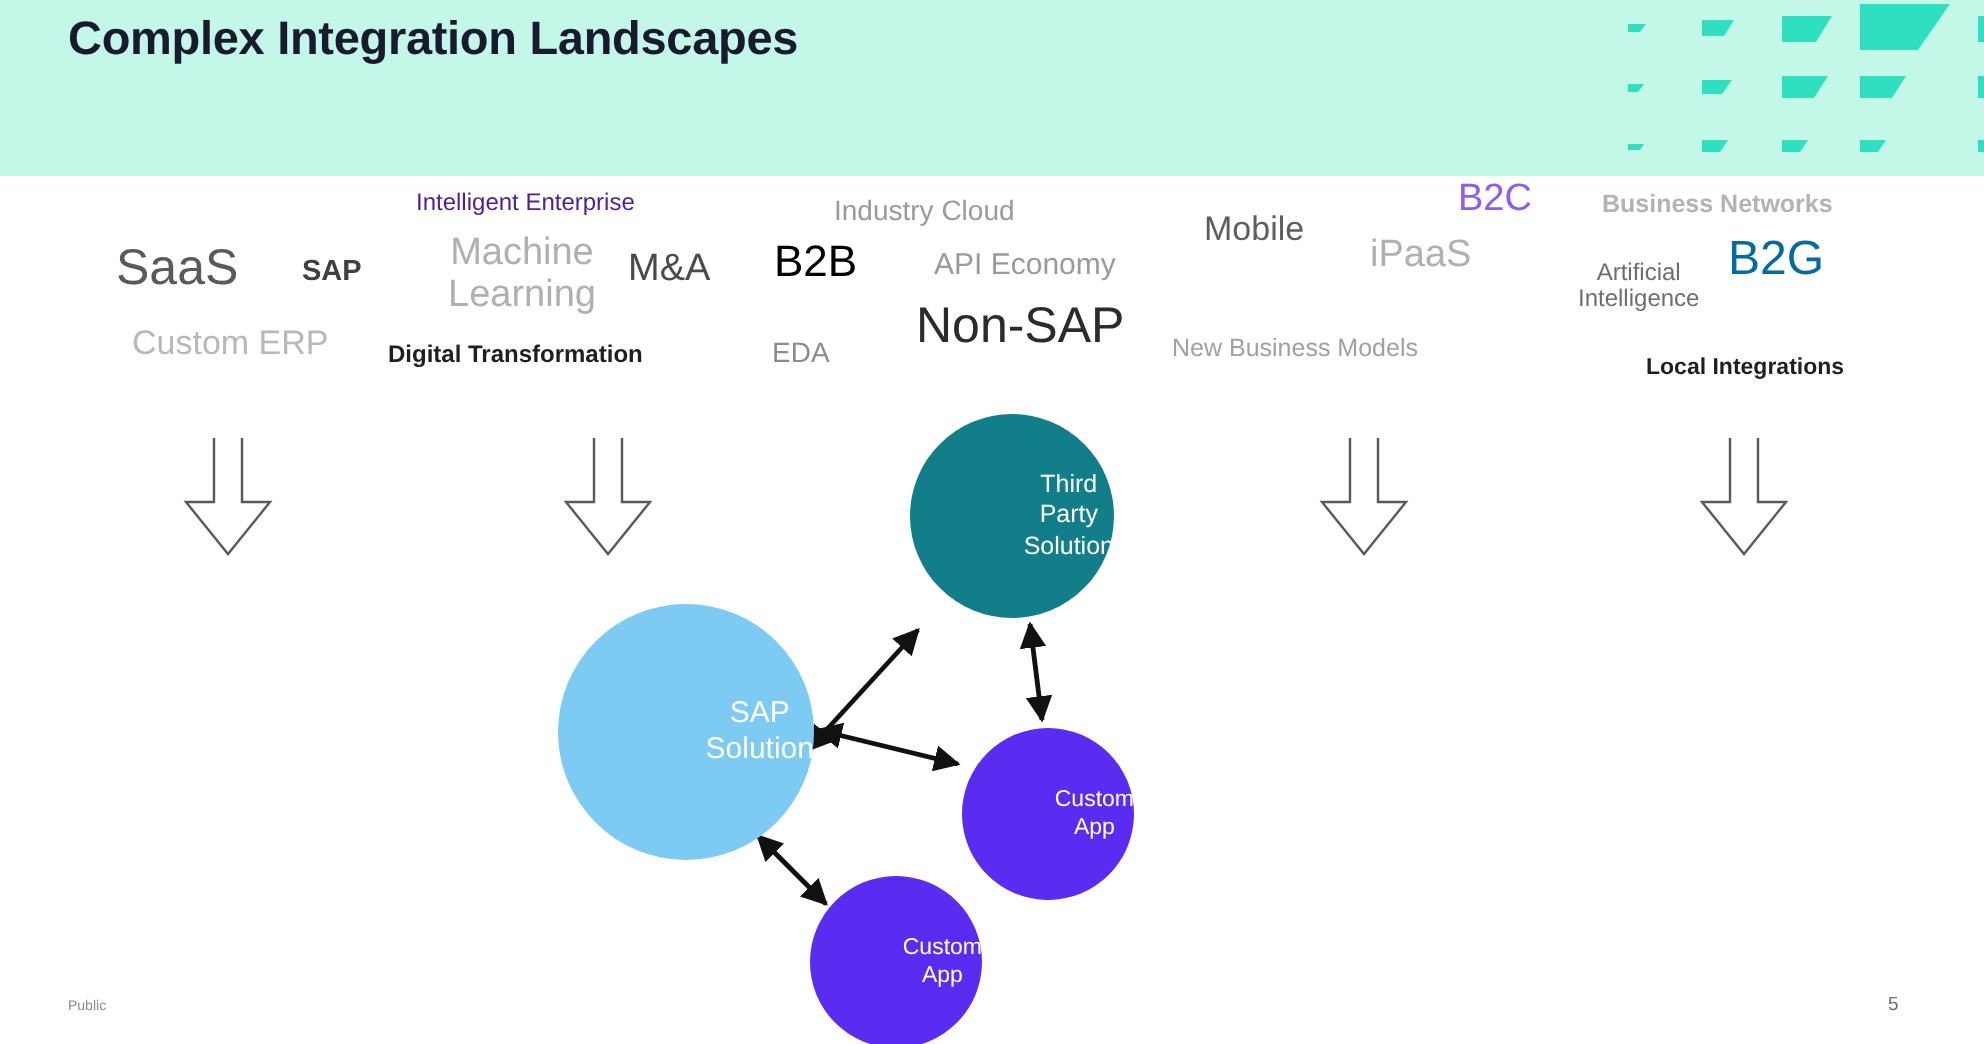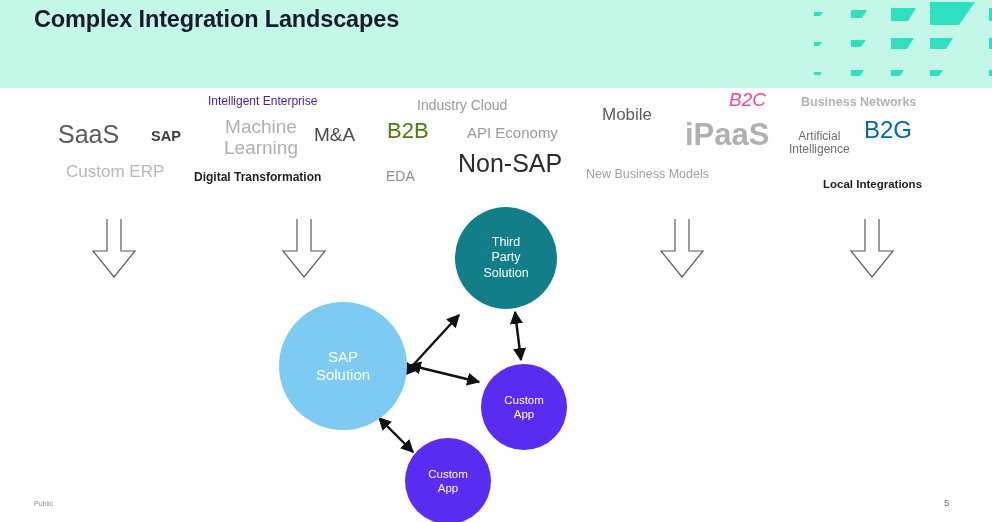--- a/index.html
+++ b/index.html
@@ -64,21 +64,21 @@
   #diagram {
     position: absolute;
     left: 0; top: 190px;
     width: 992px; height: 332px;
   }
   .node-circle {
     position: absolute;
     border-radius: 50%;
     display: flex;
     align-items: center;
-    justify-content: center;
+    justify-content: flex-end;
     text-align: center;
     color: #ffffff;
   }
   .node-label { display: block; }
   #connectors { position: absolute; left: 0; top: 0; width: 992px; height: 332px; }
 
   
   #footer-public {
     position: absolute;
     left: 34px; top: 500px;
@@ -113,31 +113,31 @@
       <div class="deco-shape" style="left: 8px; top: 72px; width: 8px; height: 3px; background: rgb(46, 224, 191); clip-path: polygon(0px 0px, 100% 0px, 75% 100%, 0px 100%);"></div>
       <div class="deco-shape" style="left: 45px; top: 70px; width: 13px; height: 6px; background: rgb(46, 224, 191); clip-path: polygon(0px 0px, 100% 0px, 69.2308% 100%, 0px 100%);"></div>
       <div class="deco-shape" style="left: 85px; top: 70px; width: 13px; height: 6px; background: rgb(46, 224, 191); clip-path: polygon(0px 0px, 100% 0px, 69.2308% 100%, 0px 100%);"></div>
       <div class="deco-shape" style="left: 124px; top: 70px; width: 13px; height: 6px; background: rgb(46, 224, 191); clip-path: polygon(0px 0px, 100% 0px, 69.2308% 100%, 0px 100%);"></div>
       <div class="deco-shape" style="left: 183px; top: 70px; width: 13px; height: 6px; background: rgb(46, 224, 191); clip-path: polygon(0px 0px, 100% 0px, 69.2308% 100%, 0px 100%);"></div>
     </div>
 
   <div id="word-cloud">
       <div class="cloud-word" style="left: 208px; top: 7px; font-size: 12px; color: #4c1d95; font-weight: normal;">Intelligent Enterprise</div>
       <div class="cloud-word" style="left: 382px; top: 10px; font-size: 14px; color: rgb(154, 154, 154); font-weight: normal; margin-left: 35px;">Industry Cloud</div>
-      <div class="cloud-word" style="left: 729px; top: 2px; font-size: 19px; color: #ec4899; font-weight: normal; font-style: italic;">B2C</div>
+      <div class="cloud-word" style="left: 729px; top: 2px; font-size: 19px; color: #8b5cf6; font-weight: normal;">B2C</div>
       <div class="cloud-word" style="left: 801px; top: 8px; font-size: 12.5px; color: rgb(179, 179, 179); font-weight: bold;">Business Networks</div>
       <div class="cloud-word" style="left: 58px; top: 33px; font-size: 25px; color: rgb(90, 90, 90); font-weight: normal;">SaaS</div>
       <div class="cloud-word" style="left: 151px; top: 41px; font-size: 14.5px; color: rgb(63, 63, 63); font-weight: bold;">SAP</div>
       <div class="cloud-word" style="left: 224px; top: 29px; font-size: 19px; color: rgb(176, 176, 176); font-weight: normal; white-space: pre; text-align: center;">Machine
 Learning</div>
       <div class="cloud-word" style="left: 314px; top: 37px; font-size: 19px; color: rgb(74, 74, 74); font-weight: normal;">M&amp;A</div>
-      <div class="cloud-word" style="left: 387px; top: 31px; font-size: 22px; color: #4d7c0f; font-weight: normal;">B2B</div>
+      <div class="cloud-word" style="left: 387px; top: 31px; font-size: 22px; color: #000000; font-weight: normal;">B2B</div>
       <div class="cloud-word" style="left: 467px; top: 37px; font-size: 15px; color: rgb(154, 154, 154); font-weight: normal;">API Economy</div>
       <div class="cloud-word" style="left: 602px; top: 18px; font-size: 17px; color: rgb(94, 94, 94); font-weight: normal;">Mobile</div>
-      <div class="cloud-word" style="left: 685px; top: 30px; font-size: 31px; color: rgb(176, 176, 176); font-weight: bold;">iPaaS</div>
+      <div class="cloud-word" style="left: 685px; top: 30px; font-size: 19px; color: rgb(176, 176, 176); font-weight: normal;">iPaaS</div>
       <div class="cloud-word" style="left: 789px; top: 42px; font-size: 12px; color: rgb(110, 110, 110); font-weight: normal; white-space: pre; text-align: center;">Artificial
 Intelligence</div>
       <div class="cloud-word" style="left: 864px; top: 29px; font-size: 24px; color: #0369a1; font-weight: normal;">B2G</div>
       <div class="cloud-word" style="left: 66px; top: 75px; font-size: 17px; color: rgb(184, 184, 184); font-weight: normal;">Custom ERP</div>
       <div class="cloud-word" style="left: 194px; top: 83px; font-size: 12px; color: rgb(31, 31, 31); font-weight: bold;">Digital Transformation</div>
       <div class="cloud-word" style="left: 386px; top: 81px; font-size: 14px; color: rgb(140, 140, 140); font-weight: normal;">EDA</div>
       <div class="cloud-word" style="left: 458px; top: 62px; font-size: 25px; color: rgb(43, 43, 43); font-weight: normal;">Non-SAP</div>
       <div class="cloud-word" style="left: 586px; top: 80px; font-size: 12.5px; color: rgb(160, 160, 160); font-weight: normal;">New Business Models</div>
       <div class="cloud-word" style="left: 823px; top: 90px; font-size: 11.5px; color: rgb(31, 31, 31); font-weight: bold;">Local Integrations</div>
     </div>

